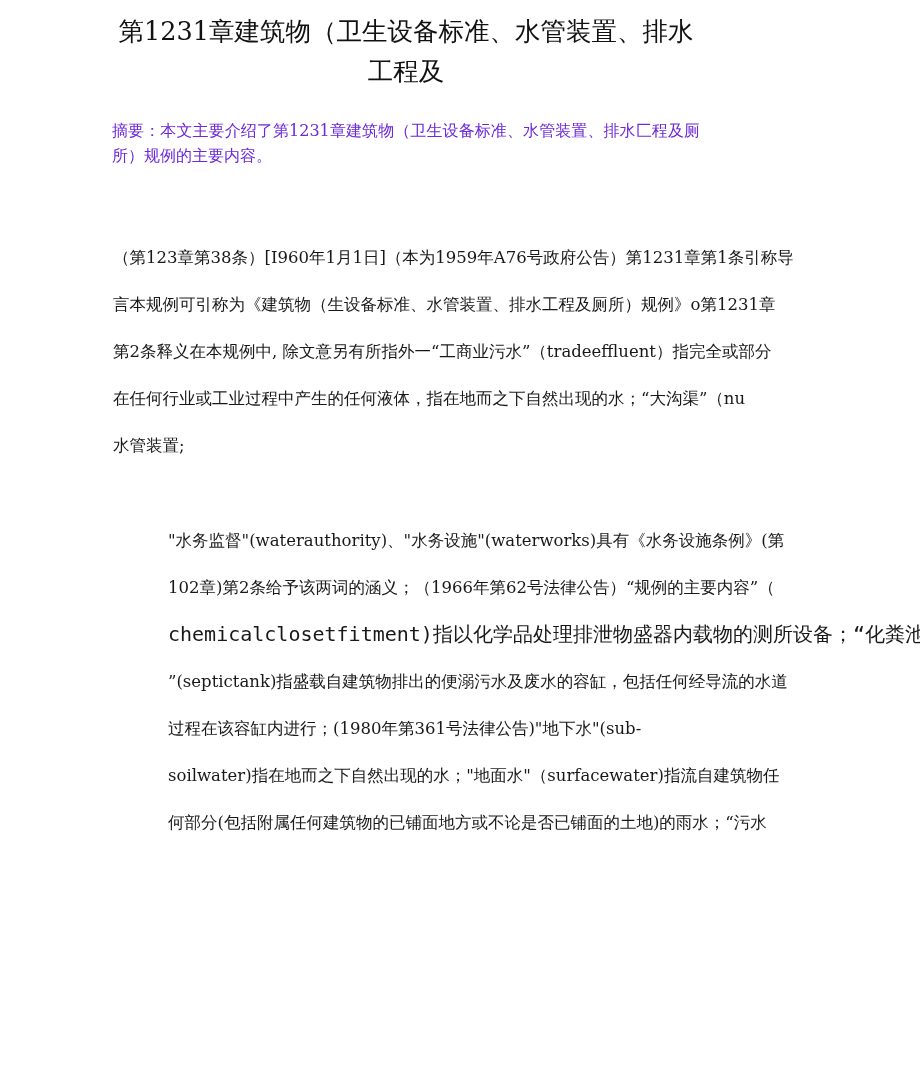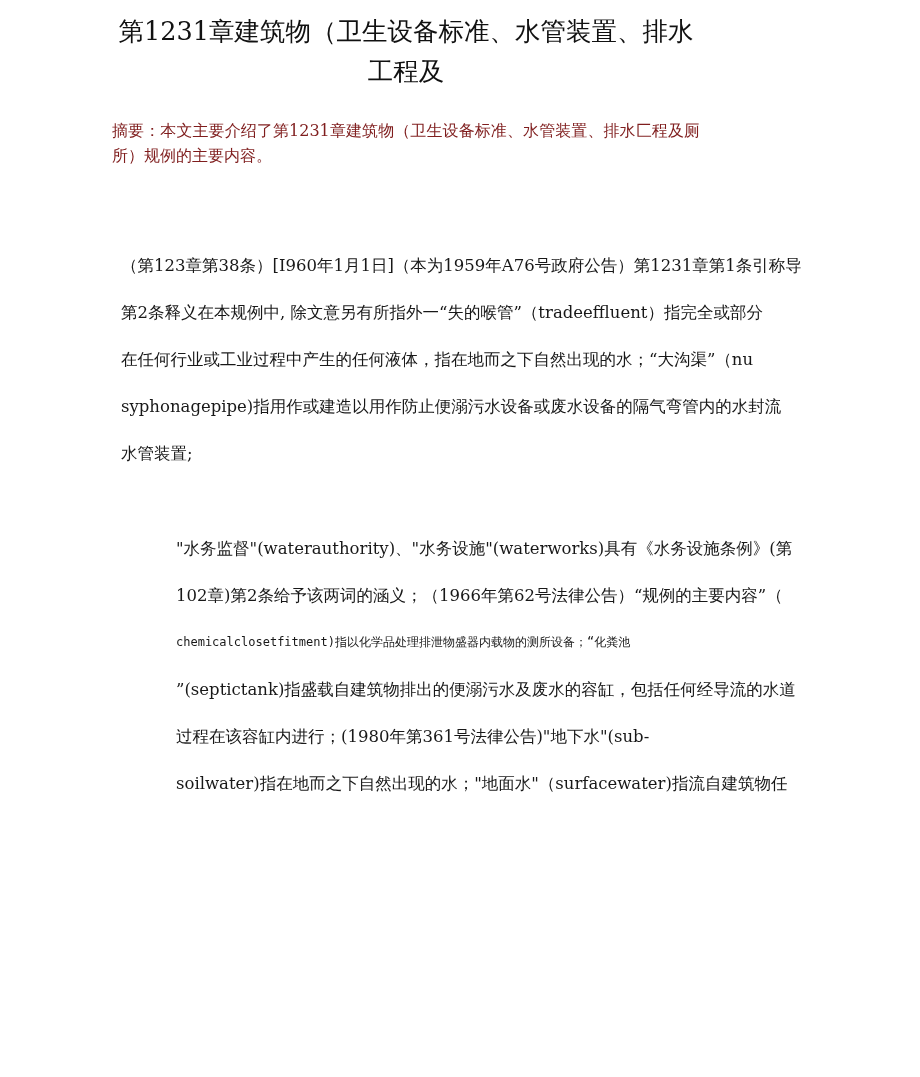--- a/index.html
+++ b/index.html
@@ -39,28 +39,28 @@
     display: block;
   }
 
   
   .abstract {
     margin: 0;
     padding: 27px 112px 0 112px;
     font-family: "DejaVu Serif", "Liberation Serif", serif;
     font-size: 16px;
     line-height: 25px;
-    color: #7f1d1d;
+    color: #6d28d9;
     text-align: justify;
     text-justify: inter-character;
   }
 
   
   .body-block {
-    margin: 8px;
+    margin: 0;
     padding: 0;
   }
   .para {
     margin: 0;
     padding: 0;
   }
   .para-1 {
     padding: 66px 100px 0 113px;
   }
   .para-2 {
@@ -70,47 +70,48 @@
     display: block;
     font-family: "DejaVu Serif", "Liberation Serif", serif;
     font-size: 16.5px;
     line-height: 47px;
     color: #181818;
     white-space: nowrap;
   }
   
   .ln-mono {
     font-family: "DejaVu Sans Mono", "Liberation Mono", monospace;
-    font-size: 12px;
+    font-size: 20px;
   }
 </style>
 </head>
 <body>
 
 <div class="page">
 
   <h1 class="doc-title">
     <span class="tl">第1231章建筑物（卫生设备标准、水管装置、排水工程及</span>
   </h1>
 
   <p class="abstract">摘要：本文主要介绍了第1231章建筑物（卫生设备标准、水管装置、排水匚程及厕所）规例的主要内容。</p>
 
   <div class="body-block">
 
     <div class="para para-1">
       <span class="ln">（第123章第38条）[I960年1月1日]（本为1959年A76号政府公告）第1231章第1条引称导</span>
-      <span class="ln">第2条释义在本规例中, 除文意另有所指外一“失的喉管”（tradeeffluent）指完全或部分</span>
+      <span class="ln">言本规例可引称为《建筑物（生设备标准、水管装置、排水工程及厕所）规例》o第1231章</span>
+      <span class="ln">第2条释义在本规例中, 除文意另有所指外一“工商业污水”（tradeeffluent）指完全或部分</span>
       <span class="ln">在任何行业或工业过程中产生的任何液体，指在地而之下自然出现的水；“大沟渠”（nu</span>
-      <span class="ln">syphonagepipe)指用作或建造以用作防止便溺污水设备或废水设备的隔气弯管内的水封流</span>
       <span class="ln">水管装置;</span>
     </div>
 
     <div class="para para-2">
       <span class="ln">"水务监督"(waterauthority)、"水务设施"(waterworks)具有《水务设施条例》(第</span>
       <span class="ln">102章)第2条给予该两词的涵义；（1966年第62号法律公告）“规例的主要内容”（</span>
       <span class="ln ln-mono">chemicalclosetfitment)指以化学品处理排泄物盛器内载物的测所设备；“化粪池</span>
       <span class="ln">”(septictank)指盛载自建筑物排出的便溺污水及废水的容缸，包括任何经导流的水道</span>
       <span class="ln">过程在该容缸内进行；(1980年第361号法律公告)"地下水"(sub-</span>
       <span class="ln">soilwater)指在地而之下自然出现的水；"地面水"（surfacewater)指流自建筑物任</span>
+      <span class="ln">何部分(包括附属任何建筑物的已铺面地方或不论是否已铺面的土地)的雨水；“污水</span>
     </div>
 
   </div>
 </div>
 
 </body></html>

